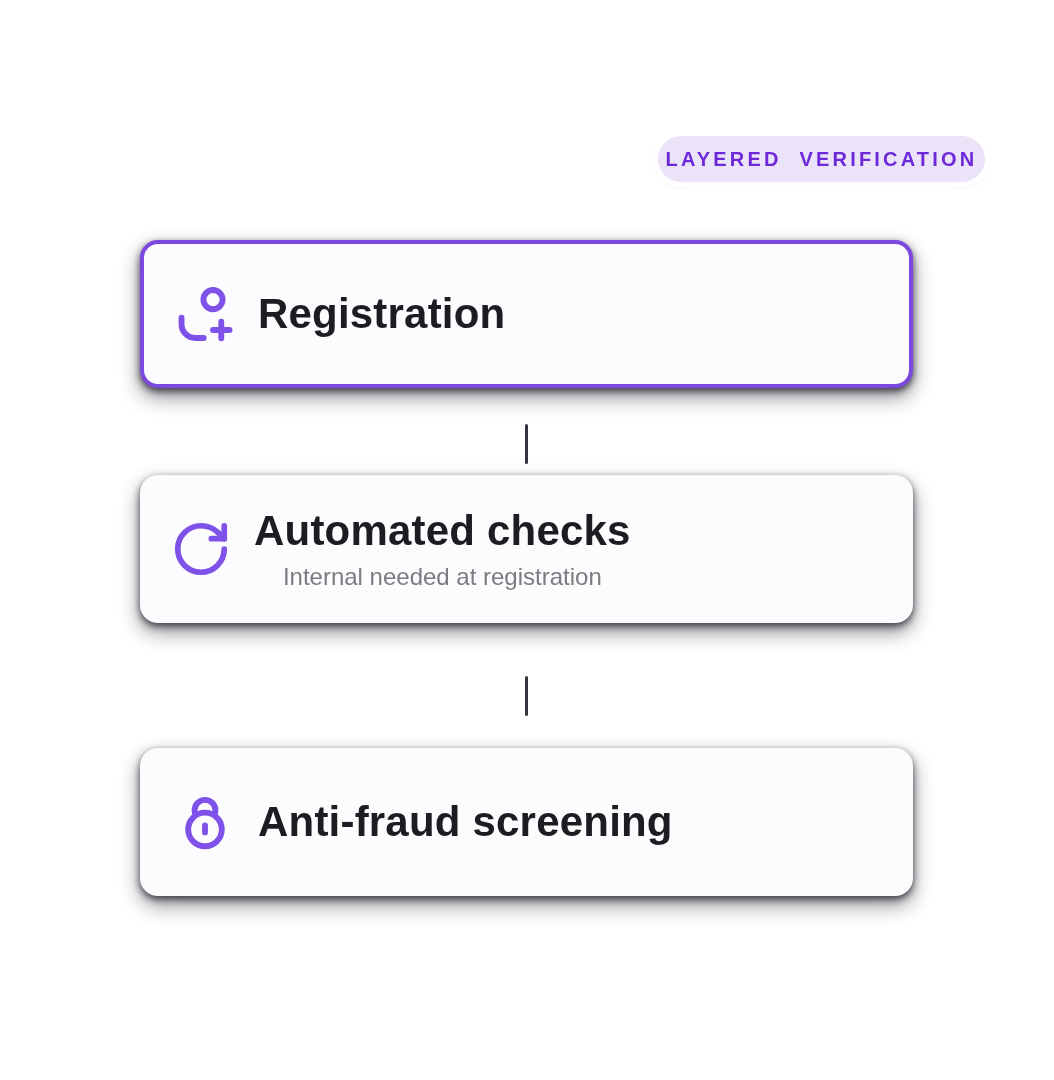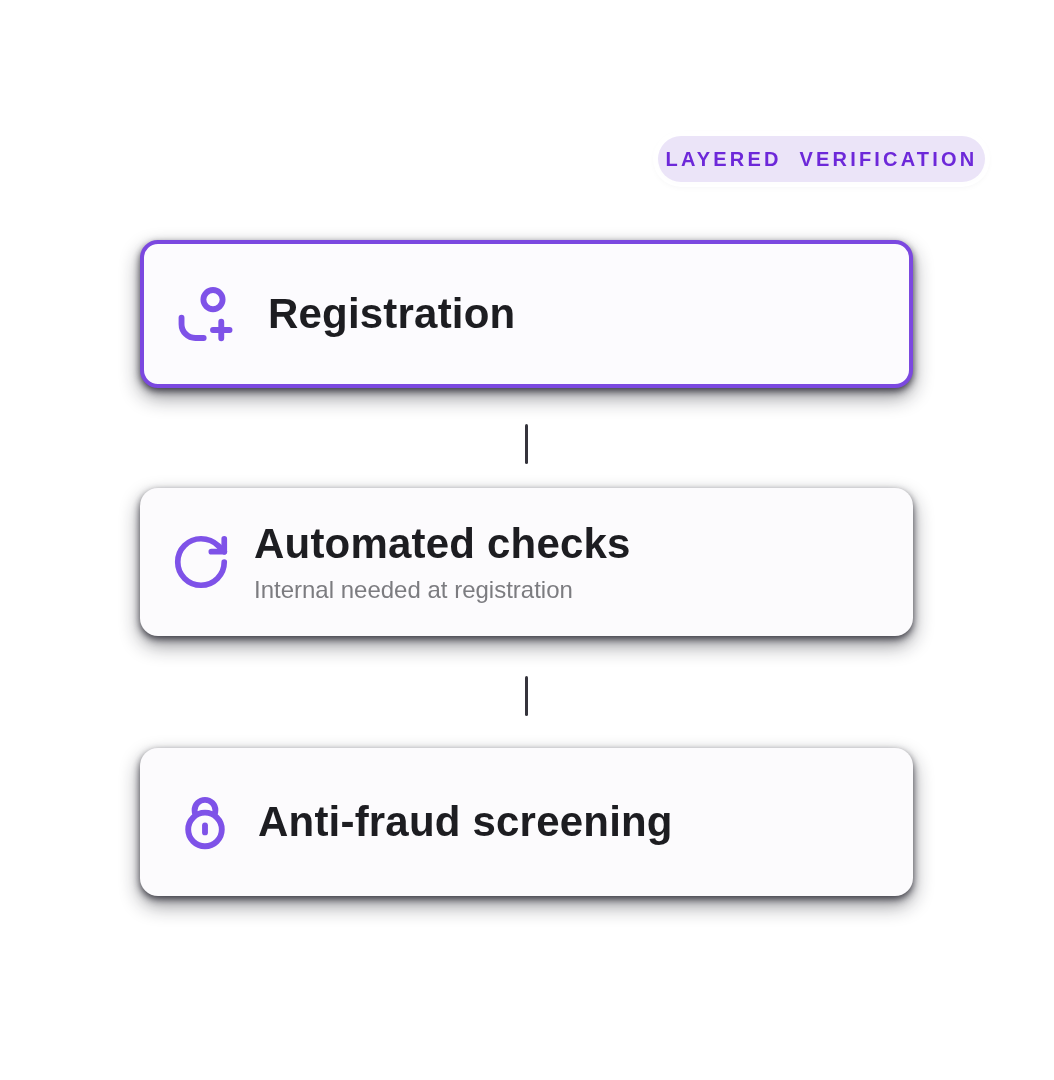--- a/index.html
+++ b/index.html
@@ -19,22 +19,22 @@
     letter-spacing:3.2px;word-spacing:9px;white-space:nowrap;
   }
   .card{
     position:absolute;left:140px;width:773px;height:148px;
     box-sizing:border-box;border-radius:18px;
     background:#fcfbfd;
     display:flex;align-items:center;
     padding-left:28px;
     box-shadow:0 3px 7px rgba(24,22,33,0.72), 0 9px 20px rgba(24,22,33,0.48);
   }
-  .card-1{top:240px;border:4px solid #7b48e0;background:#fcfbfe;gap:10px;}
-  .card-2{top:488px;}
+  .card-1{top:240px;border:4px solid #7b48e0;background:#fcfbfe;}
+  .card-2{top:475px;text-align:center;}
   .card-3{top:748px;padding-left:32px;}
   .icon-box{
     width:66px;height:66px;flex:0 0 66px;margin-right:20px;
     display:flex;align-items:center;justify-content:center;
   }
   .icon-box svg{display:block;}
   .txt{display:flex;flex-direction:column;justify-content:center;}
   .title{
     color:#1d1d21;font-size:42px;font-weight:600;line-height:1.18;
     letter-spacing:0.2px;white-space:nowrap;

